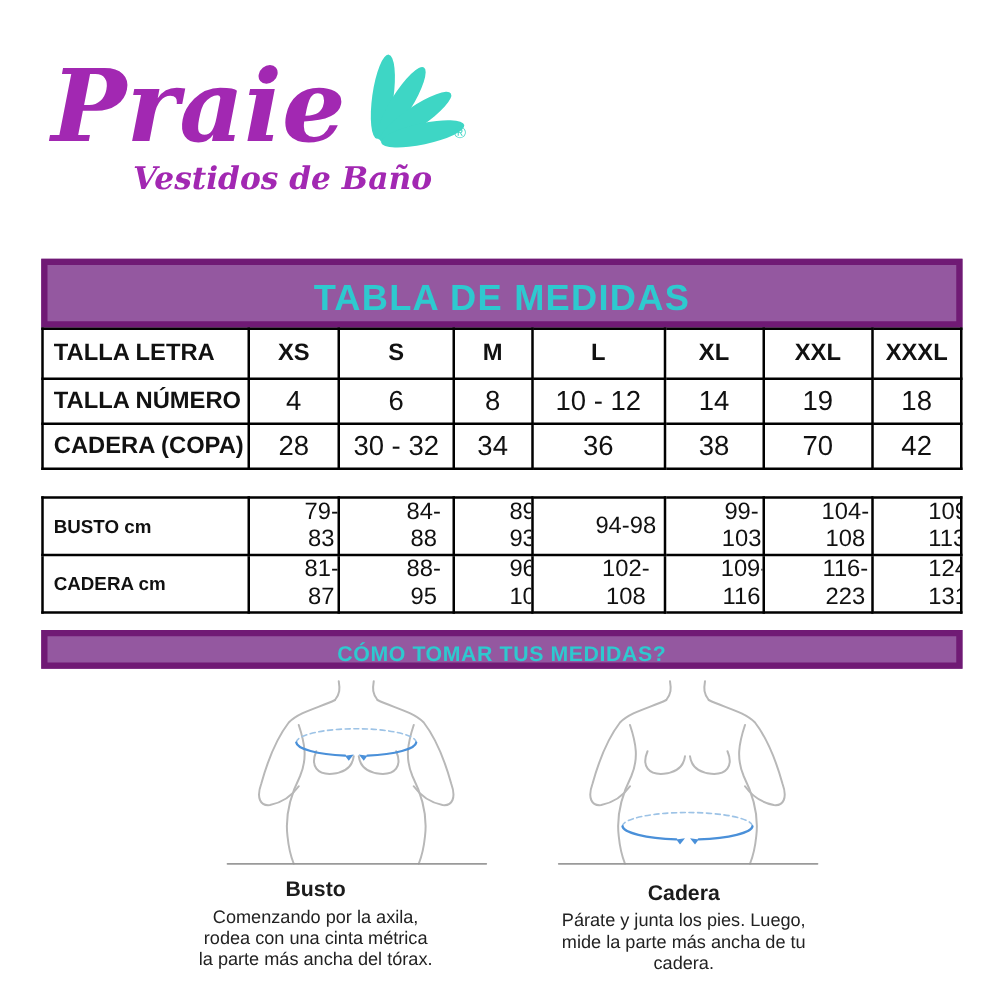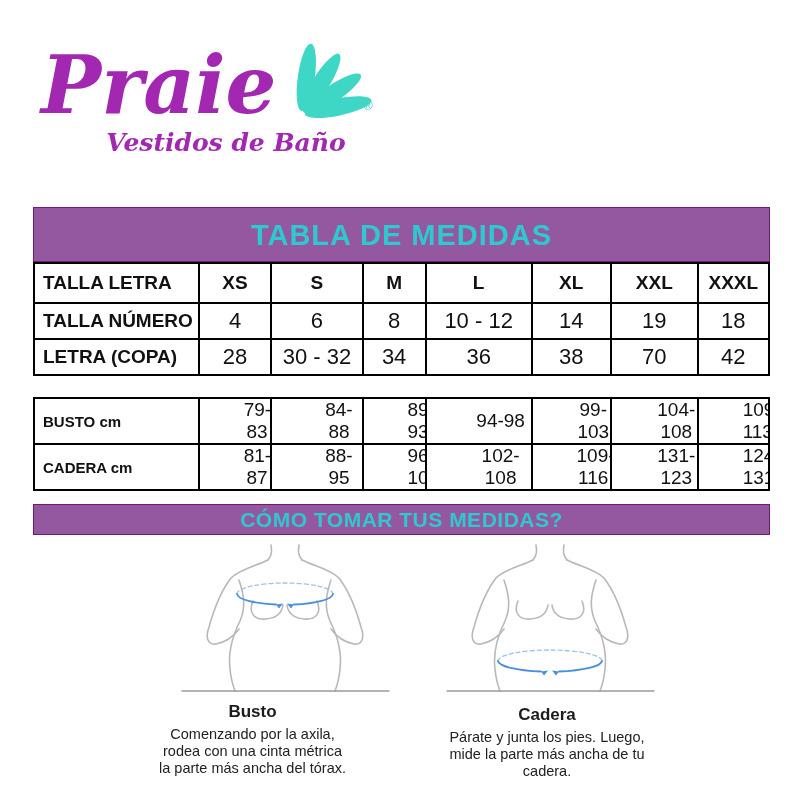--- a/index.html
+++ b/index.html
@@ -3,24 +3,24 @@
 <meta charset="utf-8">
 <style>
   * { margin:0; padding:0; box-sizing:border-box; }
   html,body { width:800px; height:800px; background:#ffffff; font-family:"Liberation Sans", sans-serif; }
   #canvas { position:relative; width:800px; height:800px; background:#ffffff; overflow:hidden;text-decoration:underline; }
 
   
   .logo-wrap { position:absolute; left:36px; top:10px; width:340px; height:150px; }
 
   
-  .bar { position:absolute; left:33px; width:737px; background:#9458A0; border:1px solid #701a75;
+  .bar { position:absolute; left:33px; width:737px; background:#9458A0; border:5px solid #701a75;
          color:#2EC9CF; text-align:center; font-weight:bold; }
   .bar-1 { top:207px; height:55px; line-height:54px; font-size:29px; letter-spacing:1px; }
-  .bar-2 { top:504px; height:31px; line-height:30px; font-size:21px; letter-spacing:0.5px; }
+  .bar-2 { top:504px; height:31px; line-height:30px; font-size:17px; letter-spacing:0.5px; }
 
   
   table { position:absolute; left:33px; width:737px; border-collapse:collapse; table-layout:fixed; }
   .tbl-1 { top:262px; }
   .tbl-2 { top:397px; }
   td { border:2px solid #000; text-align:center; vertical-align:middle; color:#111; overflow:hidden; }
   .tbl-1 td { height:36px;margin-left:14px; }
   .tbl-1 tr:first-child td { height:40px; }
   .tbl-2 td { height:37px; }
   td.rowlabel { text-align:left; padding-left:8px; font-weight:bold; font-size:19px; white-space:nowrap; }
@@ -96,21 +96,21 @@
       <td class="rowlabel">TALLA NÚMERO</td>
       <td class="val">4</td>
       <td class="val">6</td>
       <td class="val">8</td>
       <td class="val">10 - 12</td>
       <td class="val">14</td>
       <td class="val">19</td>
       <td class="val">18</td>
     </tr>
     <tr class="nums">
-      <td class="rowlabel">LETRA (COPA)</td>
+      <td class="rowlabel">CADERA (COPA)</td>
       <td class="val">28</td>
       <td class="val">30 - 32</td>
       <td class="val">34</td>
       <td class="val">36</td>
       <td class="val">38</td>
       <td class="val">70</td>
       <td class="val">42</td>
     </tr>
   </tbody>
     </table>
@@ -137,21 +137,21 @@
       <td class="val">104-108</td>
       <td class="val">109-113</td>
     </tr>
     <tr>
       <td class="rowlabel">CADERA cm</td>
       <td class="val">81-87</td>
       <td class="val">88-95</td>
       <td class="val">96-102</td>
       <td class="val">102-108</td>
       <td class="val">109-116</td>
-      <td class="val">131-123</td>
+      <td class="val">116-223</td>
       <td class="val">124-131</td>
     </tr>
   </tbody>
     </table>
 
   <div class="bar bar-2">CÓMO TOMAR TUS MEDIDAS?</div>
 
   <svg width="0" height="0" style="position:absolute">
     <defs>
       <g id="torso" fill="none" stroke="#b8b8b8" stroke-width="1.6" stroke-linecap="round">

